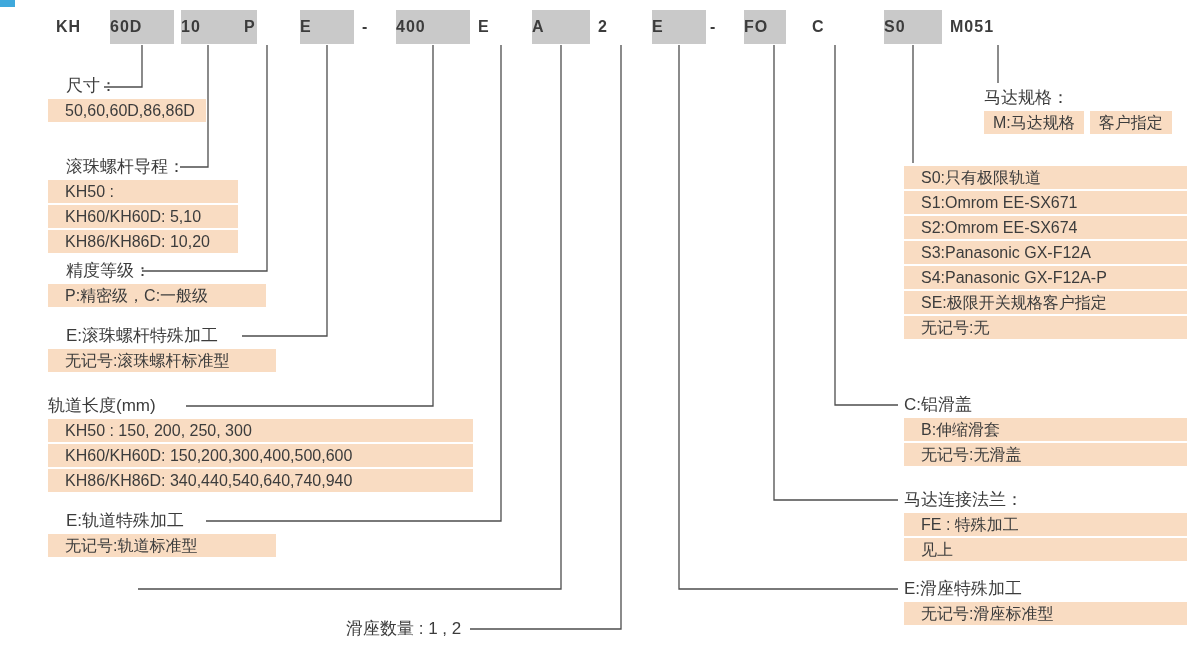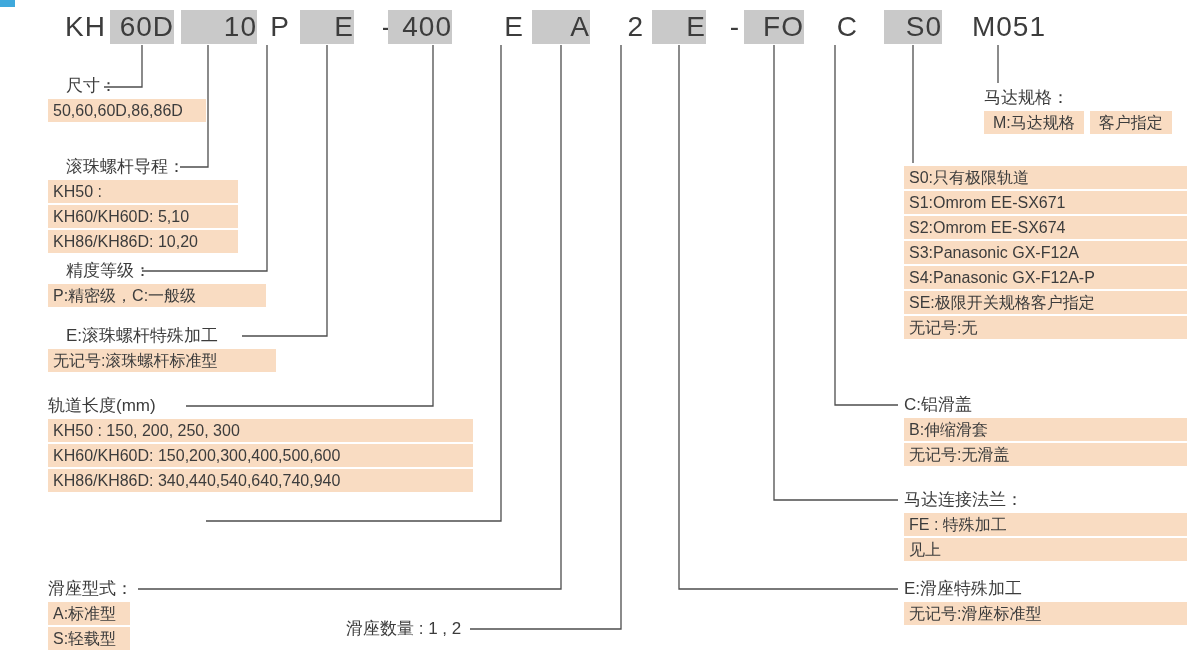--- a/index.html
+++ b/index.html
@@ -3,46 +3,46 @@
 <meta charset="utf-8">
 <style>
   :root{
     --gray:#c9c9c9; --peach:#f9dcc2; --text:#3c3c3c; --line:#4d4d4d; --corner:#3fa9dc;
   }
   *{margin:0;padding:0;box-sizing:border-box;}
   body{background:#ffffff;font-family:"Liberation Sans","DejaVu Sans",sans-serif;color:var(--text);}
   .canvas{position:relative;width:1200px;height:668px;background:#ffffff;overflow:hidden;}
   .corner{position:absolute;left:0;top:0;width:15px;height:7px;background:var(--corner);}
   #code-row{position:absolute;left:0;top:10px;width:1200px;height:34px;}
-  #code-row .seg{position:absolute;top:0;height:34px;line-height:34px;text-align:right;
-    font-size:28px;font-weight:400;letter-spacing:1px;color:var(--text);}
+  #code-row .seg{position:absolute;top:0;height:34px;line-height:34px;text-align:left;
+    font-size:16px;font-weight:700;letter-spacing:1px;color:var(--text);}
   #code-row .seg.boxed{background:var(--gray);}
   #code-row .seg:nth-child(1){left:56px;width:50px}
   #code-row .seg:nth-child(2){left:110px;width:64px}
   #code-row .seg:nth-child(3){left:181px;width:76px}
   #code-row .seg:nth-child(4){left:244px;width:46px}
   #code-row .seg:nth-child(5){left:300px;width:54px}
   #code-row .seg:nth-child(6){left:362px;width:30px}
-  #code-row .seg:nth-child(7){left:388px;width:64px}
+  #code-row .seg:nth-child(7){left:396px;width:74px}
   #code-row .seg:nth-child(8){left:478px;width:46px}
   #code-row .seg:nth-child(9){left:532px;width:58px}
   #code-row .seg:nth-child(10){left:598px;width:46px}
   #code-row .seg:nth-child(11){left:652px;width:54px}
   #code-row .seg:nth-child(12){left:710px;width:30px}
-  #code-row .seg:nth-child(13){left:744px;width:60px}
+  #code-row .seg:nth-child(13){left:744px;width:42px}
   #code-row .seg:nth-child(14){left:812px;width:46px}
   #code-row .seg:nth-child(15){left:884px;width:58px}
   #code-row .seg:nth-child(16){left:950px;width:96px}
   #connectors{position:absolute;left:0;top:0;width:1200px;height:668px;pointer-events:none;}
   #connectors polyline{fill:none;stroke:var(--line);stroke-width:1.3;}
   .blk{position:absolute;}
   .blk-label{font-size:17px;line-height:24px;height:24px;white-space:nowrap;margin-left:18px;margin-bottom:1px;color:var(--text);}
   .blk-label.flush{margin-left:0;}
   .blk-item{background:var(--peach);font-size:16px;line-height:23px;height:23px;margin-bottom:2px;
-    padding-left:5px;white-space:nowrap;width:var(--iw,200px);color:var(--text);}
+    padding-left:17px;white-space:nowrap;width:var(--iw,200px);color:var(--text);}
   .blk-items.inline .blk-item{display:inline-block;width:auto;padding:0 9px;margin-right:6px;}
 </style>
 </head>
 <body>
 
 <div class="canvas">
 
   <div class="corner"></div>
 
   <div id="code-row">
@@ -112,28 +112,27 @@
 
   <div class="blk" style="left:48px;top:394px">
     <div class="blk-label flush">轨道长度(mm)</div>
     <div class="blk-items" style="--iw:425px">
         <div class="blk-item">KH50 : 150, 200, 250, 300</div>
         <div class="blk-item">KH60/KH60D: 150,200,300,400,500,600</div>
         <div class="blk-item">KH86/KH86D: 340,440,540,640,740,940</div>
       </div>
   </div>
 
-
-  <div class="blk" style="left:48px;top:577px">
-    <div class="blk-label flush">滑座型式：</div>
-    <div class="blk-items" style="--iw:82px">
-        <div class="blk-item">A:标准型</div>
-        <div class="blk-item">S:轻载型</div>
+  <div class="blk" style="left:48px;top:509px">
+    <div class="blk-label">E:轨道特殊加工</div>
+    <div class="blk-items" style="--iw:228px">
+        <div class="blk-item">无记号:轨道标准型</div>
       </div>
   </div>
+
 
   <div class="blk" style="left:346px;top:617px">
     <div class="blk-label flush">滑座数量 : 1 , 2</div>
   </div>
 
   <div class="blk" style="left:984px;top:86px">
     <div class="blk-label flush">马达规格：</div>
     <div class="blk-items inline"><div class="blk-item">M:马达规格</div><div class="blk-item">客户指定</div></div>
   </div>
 

